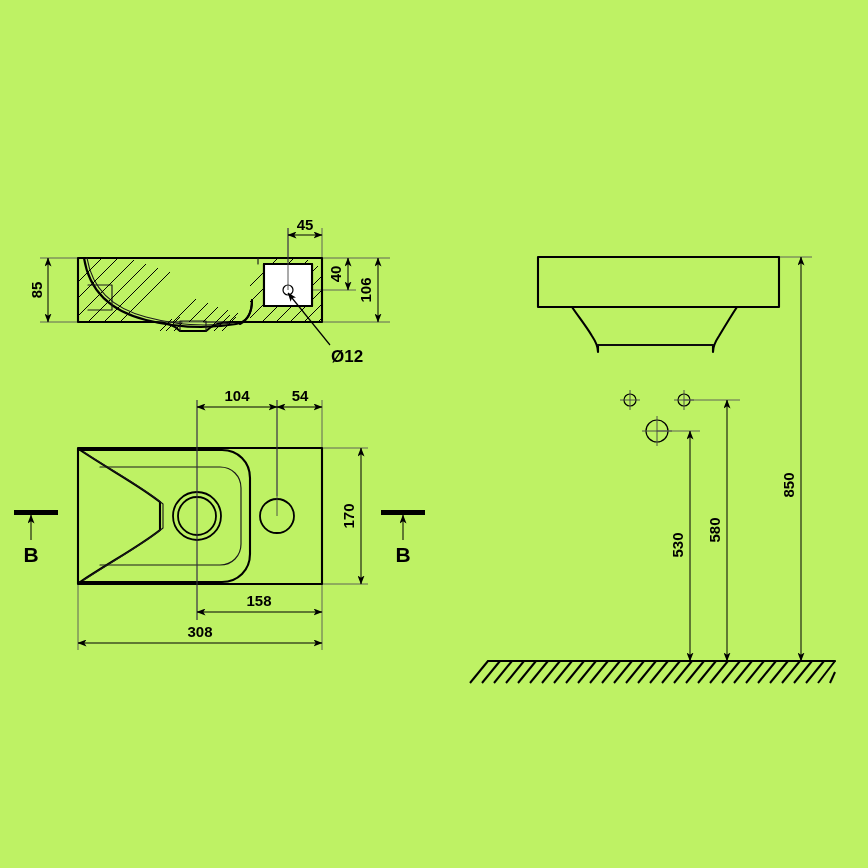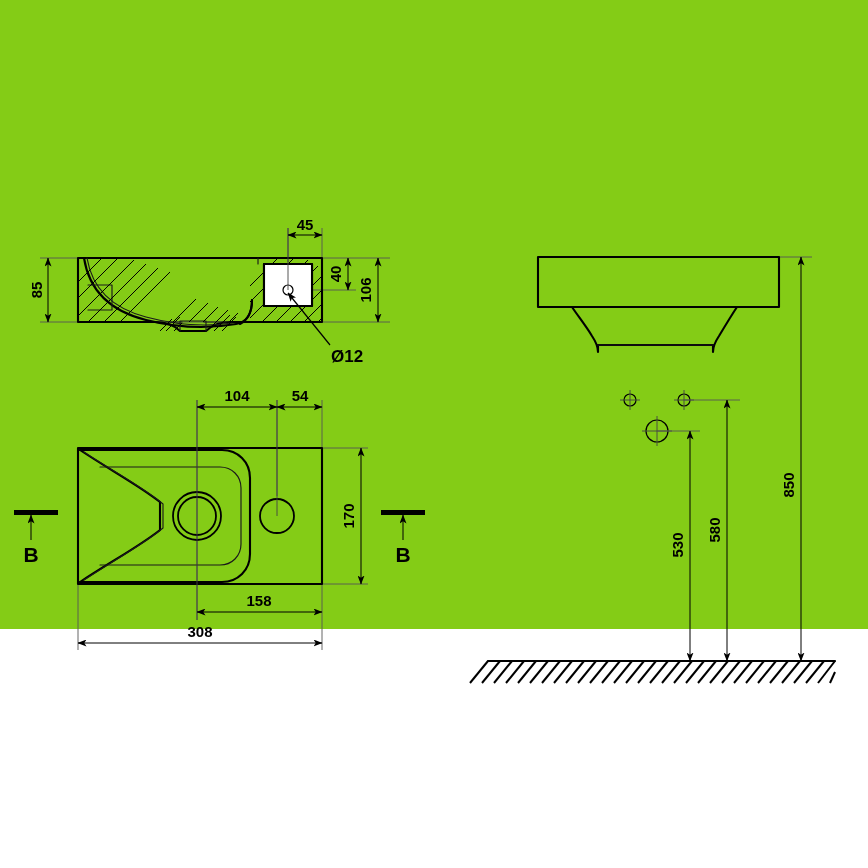--- a/index.html
+++ b/index.html
@@ -10,22 +10,22 @@
   }
   body {
     width: 868px;
     height: 868px;
     font-family: "Liberation Sans", sans-serif;
     overflow: hidden;
   }
   #drawing-root {
     position: relative;
     width: 868px;
-    height: 629px;
-    background: #84cc16;
+    height: 868px;
+    background: #bef264;
   }
   svg.sheet {
     display: block;
     width: 868px;
     height: 868px;
   }
   .dimtext {
     font-family: "Liberation Sans", sans-serif;
     font-weight: bold;
     font-size: 15px;

